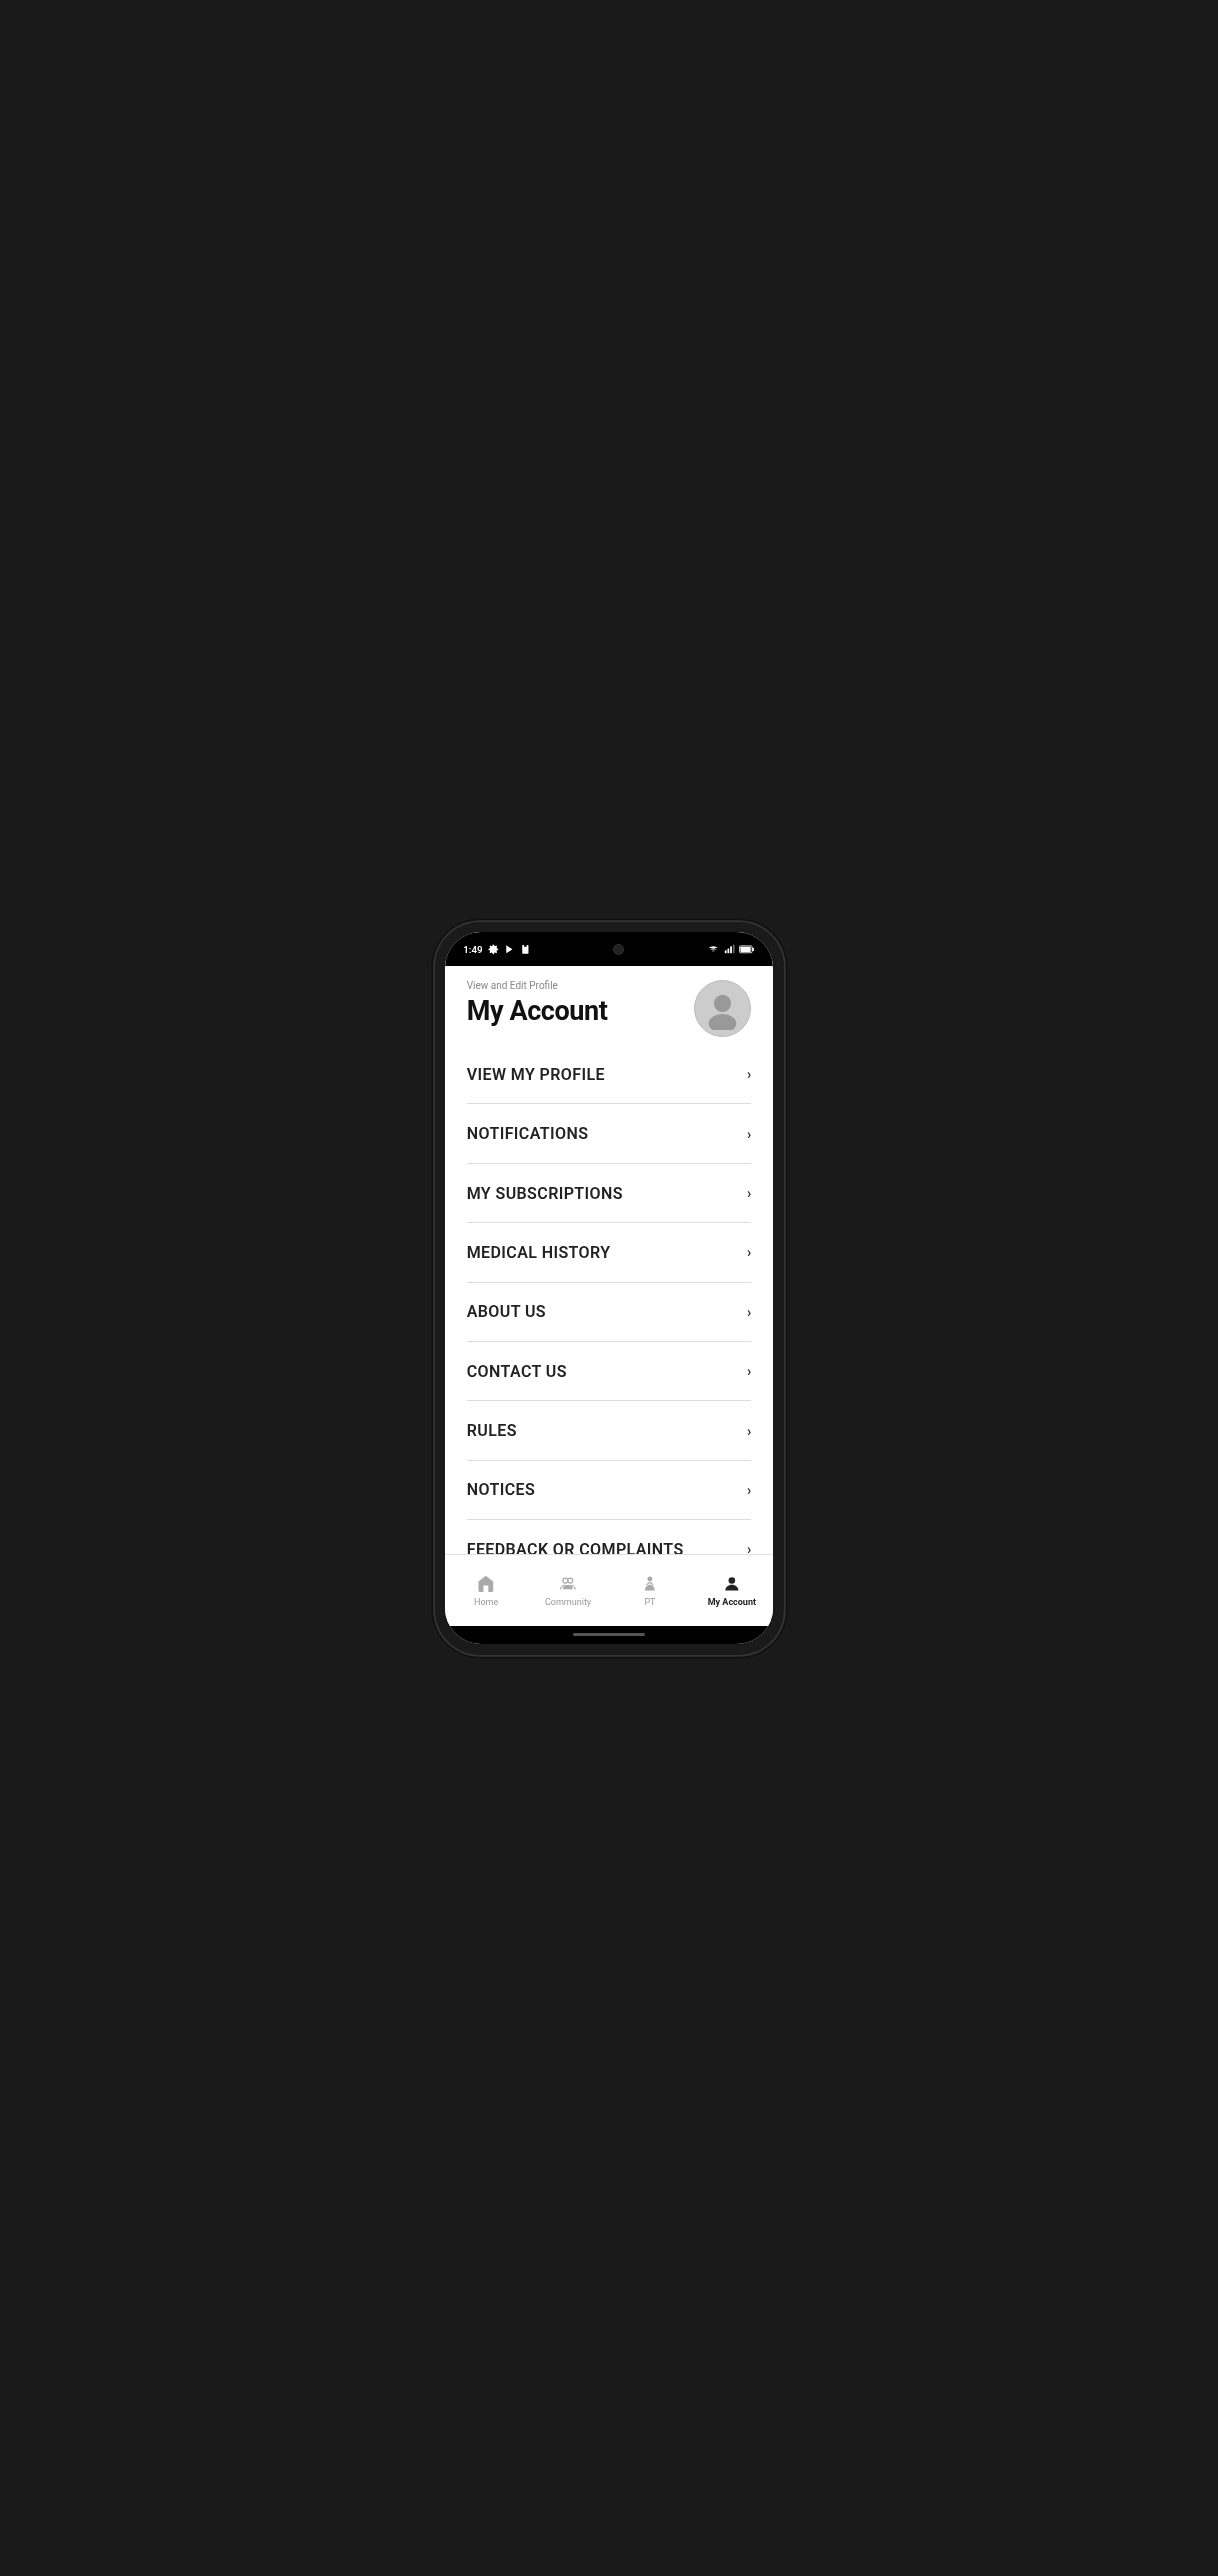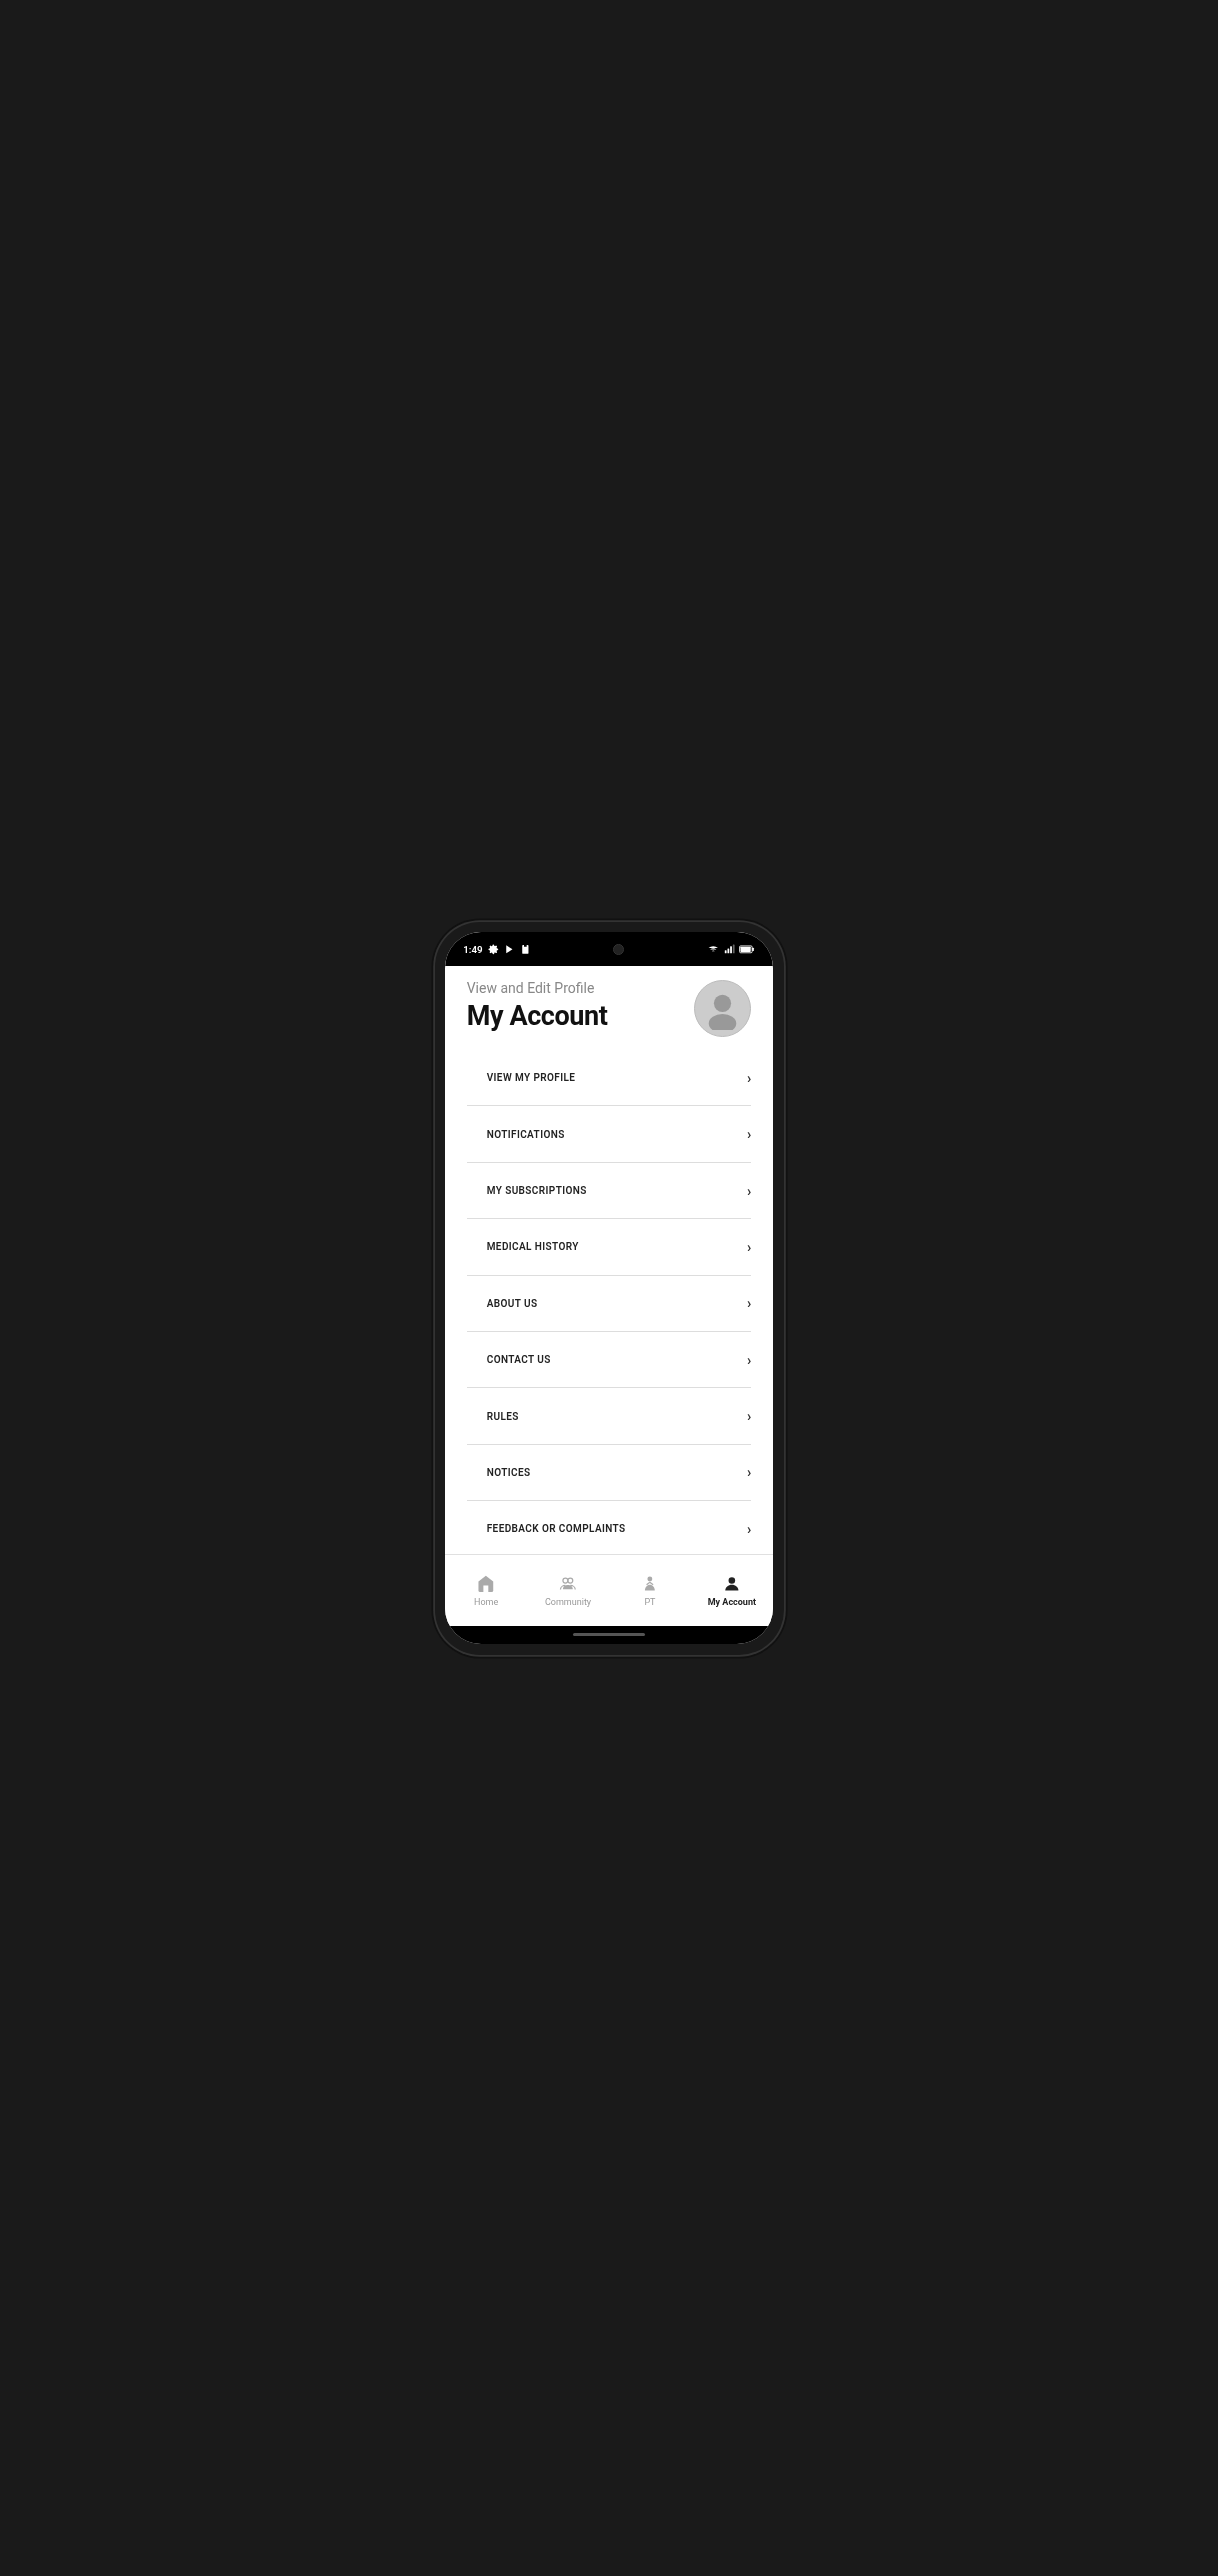--- a/index.html
+++ b/index.html
@@ -76,21 +76,21 @@
       display: flex;
       flex-direction: column;
     }
 
     .header-section {
       padding: 14.3px 21.5px 18px;
       position: relative;
     }
 
     .subtitle-text {
-      font-size: 14px;
+      font-size: 10px;
       color: #888;
       margin-bottom: 3.6px;
     }
 
     .page-title {
       font-size: 27px;
       font-weight: 700;
       color: #111;
       letter-spacing: -0.4px;
     }
@@ -132,26 +132,25 @@
       padding: 19.7px 0;
       border-bottom: 0.9px solid #ddd;
       cursor: pointer;
     }
 
     .menu-item:last-child {
       border-bottom: none;
     }
 
     .menu-item-label {
-      font-size: 10px;
+      font-size: 16px;
       font-weight: 600;
       color: #222;
       letter-spacing: 0.4px;
       text-transform: uppercase;
-      margin-left: 20px;
     }
 
     .chevron-right {
       color: #333;
       font-size: 14.3px;
       font-weight: 700;
     }
 
     .bottom-nav {
       background: #fff;

